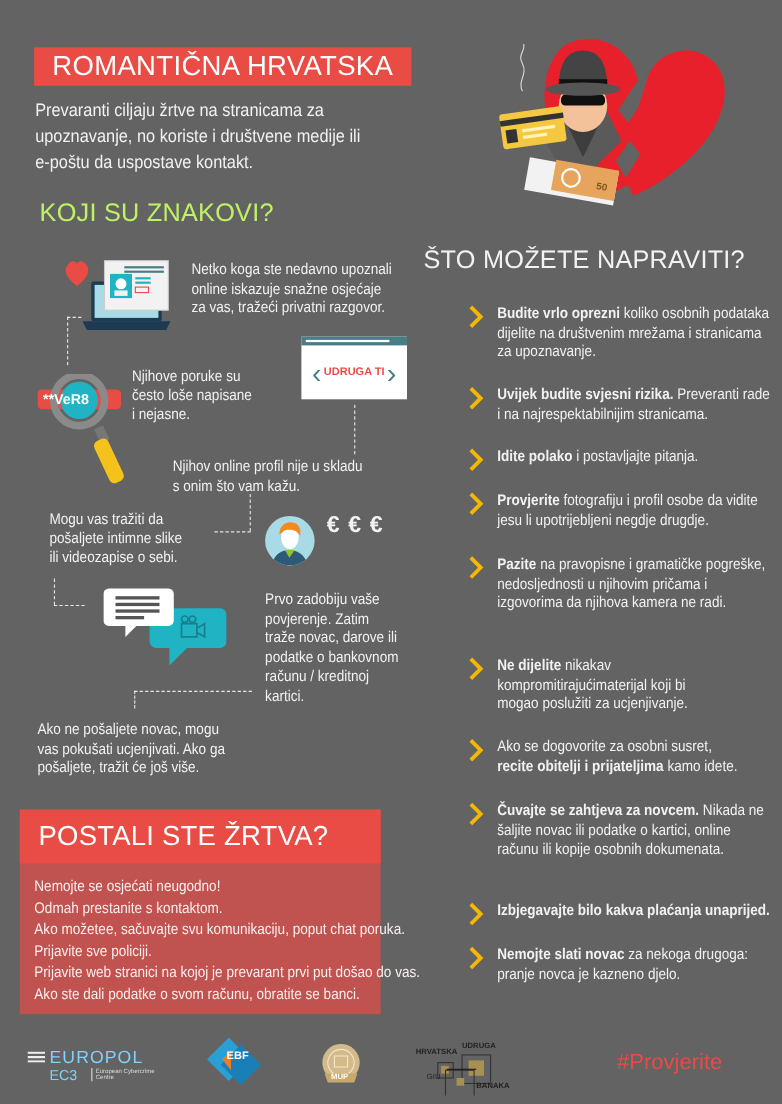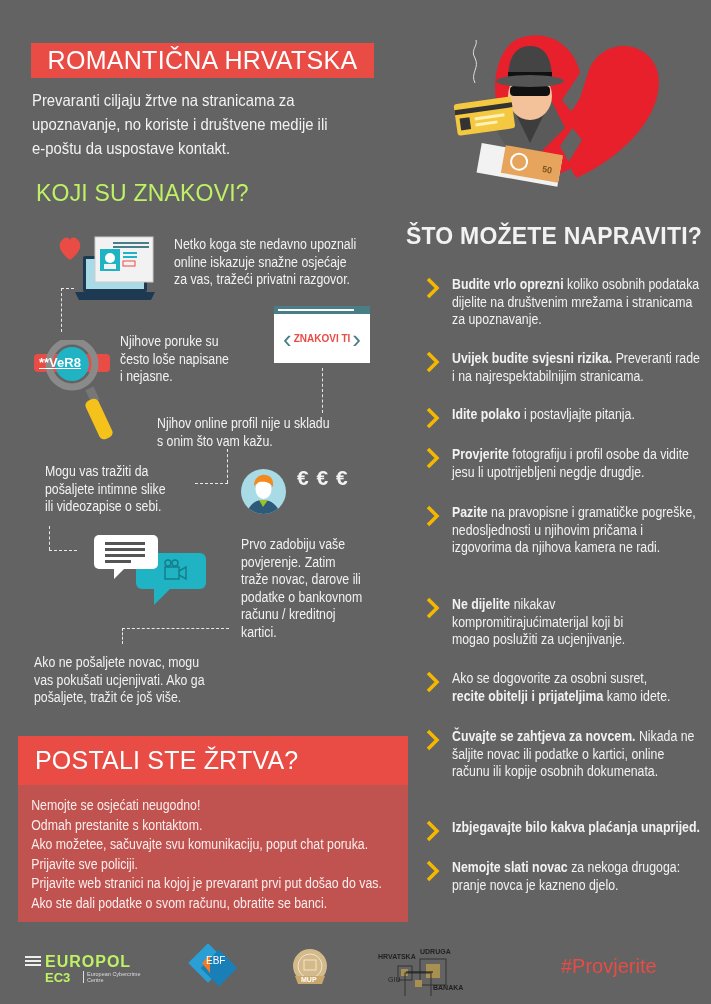--- a/index.html
+++ b/index.html
@@ -12,49 +12,49 @@
     left:31px; top:43px; width:343px; height:35px; background:#e94b45;
     color:#fff; font-size:25px; font-weight:300; letter-spacing:0.3px;
     display:flex; align-items:center; justify-content:center; line-height:1;
   }
   .intro {
     left:32px; top:88px; width:340px; font-size:16.5px; line-height:24px; color:#f2f2f2;
     transform-origin:left top; transform:scaleX(0.9);
     width:380px;
   }
   .h-signs { left:36px; top:180px; font-size:23px; color:#bef264; letter-spacing:0.2px; font-weight:300; }
-  .h-what { left:406px; top:223px; font-size:23px; color:#f2f2f2; letter-spacing:0.2px; font-weight:700; white-space:nowrap; }
+  .h-what { left:385px; top:223px; font-size:23px; color:#f2f2f2; letter-spacing:0.2px; font-weight:400; white-space:nowrap; }
 
   .sign {
     font-size:14px; line-height:17.5px; color:#f2f2f2;
     transform-origin:left top; transform:scaleX(0.88);
   }
   .dash-v { border-left:1.5px dashed #e8e8e8; width:0; }
   .dash-h { border-top:1.5px dashed #e8e8e8; height:0; }
 
   .tips { left:424px; top:276px; width:290px; }
   .tip { position:absolute; left:0; display:flex; }
   .tip .chev { width:18px; flex:none; margin-top:1px; }
   .tip .txt {
     margin-left:10px; font-size:14px; line-height:17.5px; color:#f2f2f2;
     transform-origin:left top; transform:scaleX(0.88); width:285px;
   }
   .tip b { font-weight:bold; }
 
-  .victim { left:18px; top:736px; width:390px; height:186px; background:#c0534f; }
+  .victim { left:18px; top:736px; width:328px; height:186px; background:#c0534f; }
   .victim-head {
     height:49px; background:#e94b45; color:#fff; font-size:25px; font-weight:300;
     display:flex; align-items:center; padding-left:17px; letter-spacing:0.2px;
   }
   .victim-list { padding:11px 0 0 15px; font-size:14px; line-height:19.6px; color:#fbeeee;
     transform-origin:left top; transform:scaleX(0.88); width:440px; }
   .victim-list div { white-space:nowrap; }
 
   .hashtag { left:561px; top:955px; font-size:20px; color:#e94b45; font-weight:300; }
-  .logo-text { color:#bef264; font-weight:bold; }
+  .logo-text { color:#7dd3fc; font-weight:normal; }
 </style>
 </head>
 <body>
 
 <div class="abs title-bar">
   <span>ROMANTIČNA HRVATSKA</span>
 </div>
 
 <div class="abs intro">
   <div>Prevaranti ciljaju žrtve na stranicama za</div>
@@ -126,35 +126,35 @@
 <div class="abs dash-v" style="left:61px;top:288px;height:44px;"></div>
 
 <div class="abs" style="left:34px;top:340px;width:80px;height:105px;">
   <svg width="80" height="105" viewBox="0 0 80 105">
     <rect x="0" y="14" width="76" height="18" rx="4" fill="#e94b45"></rect>
     <circle cx="38" cy="24" r="23" fill="none" stroke="#8a8a8a" stroke-width="7"></circle>
     <circle cx="38" cy="24" r="17" fill="#1fb3c4"></circle>
     <rect x="54" y="48" width="9" height="14" fill="#777" transform="rotate(-25 58 55)"></rect>
     <rect x="58" y="58" width="14" height="42" rx="5" fill="#f5c21b" transform="rotate(-25 65 79)"></rect>
   </svg>
-  <div class="abs" style="left:5px;top:15px;font-size:13px;font-weight:bold;color:#fff;text-decoration:underline;">**VeR8</div>
+  <div class="abs" style="left:5px;top:15px;font-size:13px;font-weight:bold;color:#fff;">**VeR8</div>
 </div>
 <div class="abs sign" style="left:120px;top:333px;width:130px;">
   <div>Njihove poruke su</div>
   <div>često loše napisane</div>
   <div>i nejasne.</div>
 </div>
 
 <div class="abs" style="left:274px;top:306px;width:96px;height:57px;background:#fff;">
   <div style="height:8px;background:#4a7e86;position:relative;">
     <div style="position:absolute;left:4px;top:3px;width:76px;height:2px;background:#fff;"></div>
   </div>
   <div style="display:flex;align-items:center;justify-content:center;height:49px;">
     <span style="color:#4a7e86;font-size:26px;line-height:1;">‹</span>
-    <span style="color:#e94b45;font-size:10px;font-weight:bold;margin:0 2px;">ZNAKOVI TI</span>
+    <span style="color:#e94b45;font-size:10px;font-weight:bold;margin:0 2px;">UDRUGA TI</span>
     <span style="color:#4a7e86;font-size:26px;line-height:1;">›</span>
   </div>
 </div>
 <div class="abs dash-v" style="left:322px;top:368px;height:45px;"></div>
 
 <div class="abs sign" style="left:157px;top:415px;width:230px;">
   <div>Njihov online profil nije u skladu</div>
   <div>s onim što vam kažu.</div>
 </div>
 <div class="abs dash-v" style="left:227px;top:449px;height:34px;"></div>
@@ -302,21 +302,21 @@
     <div>Centre</div>
   </div>
 </div>
 
 <div class="abs" style="left:186px;top:943px;width:60px;height:55px;">
   <svg width="60" height="55" viewBox="0 0 60 55">
     <rect x="8" y="6" width="28" height="28" fill="#2a9fd6" transform="rotate(45 22 20)"></rect>
     <rect x="20" y="12" width="26" height="26" fill="#1a7fb6" transform="rotate(45 33 25)"></rect>
     <path d="M16,20 L24,12 L24,30 Z" fill="#f07b22"></path>
   </svg>
-  <div class="abs" style="left:20px;top:12px;font-size:10px;font-weight:normal;color:#fff;">EBF</div>
+  <div class="abs" style="left:20px;top:12px;font-size:10px;font-weight:bold;color:#fff;">EBF</div>
 </div>
 
 <div class="abs" style="left:292px;top:944px;width:36px;height:50px;">
   <svg width="36" height="50" viewBox="0 0 36 50">
     <circle cx="18" cy="22" r="17" fill="#d4b98a"></circle>
     <circle cx="18" cy="22" r="12" fill="none" stroke="#f2e6cc" stroke-width="1"></circle>
     <rect x="12" y="16" width="12" height="10" fill="none" stroke="#f2e6cc" stroke-width="1"></rect>
     <path d="M3,32 L33,32 L30,40 L6,40 Z" fill="#c9a86e"></path>
   </svg>
   <div class="abs" style="left:9px;top:32px;font-size:7px;font-weight:bold;color:#fff;">MUP</div>

